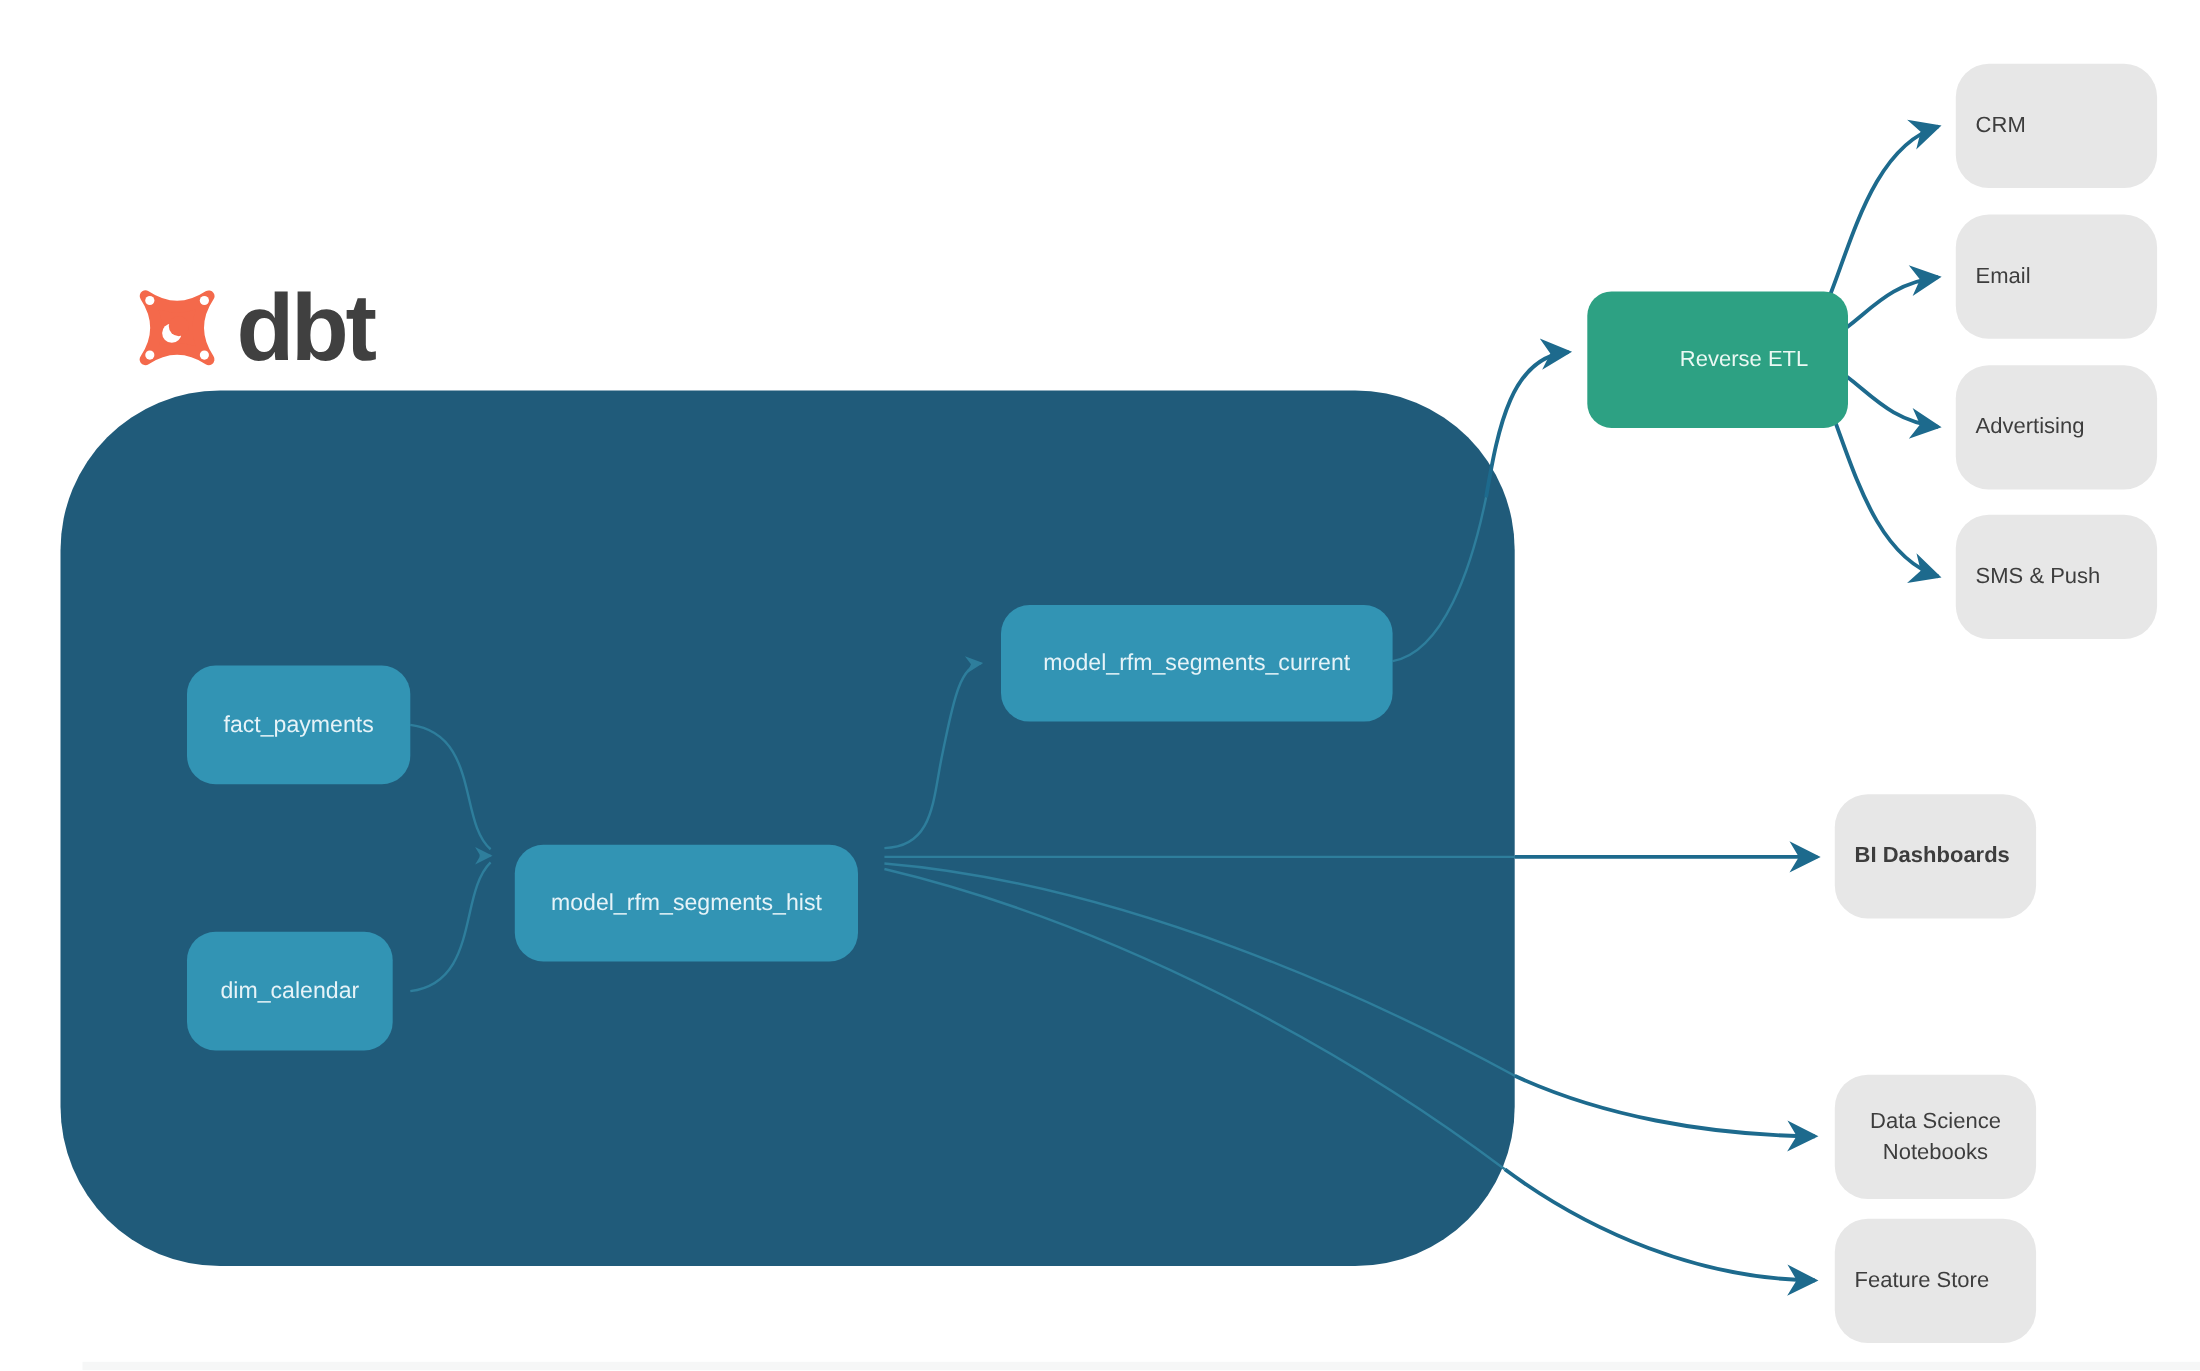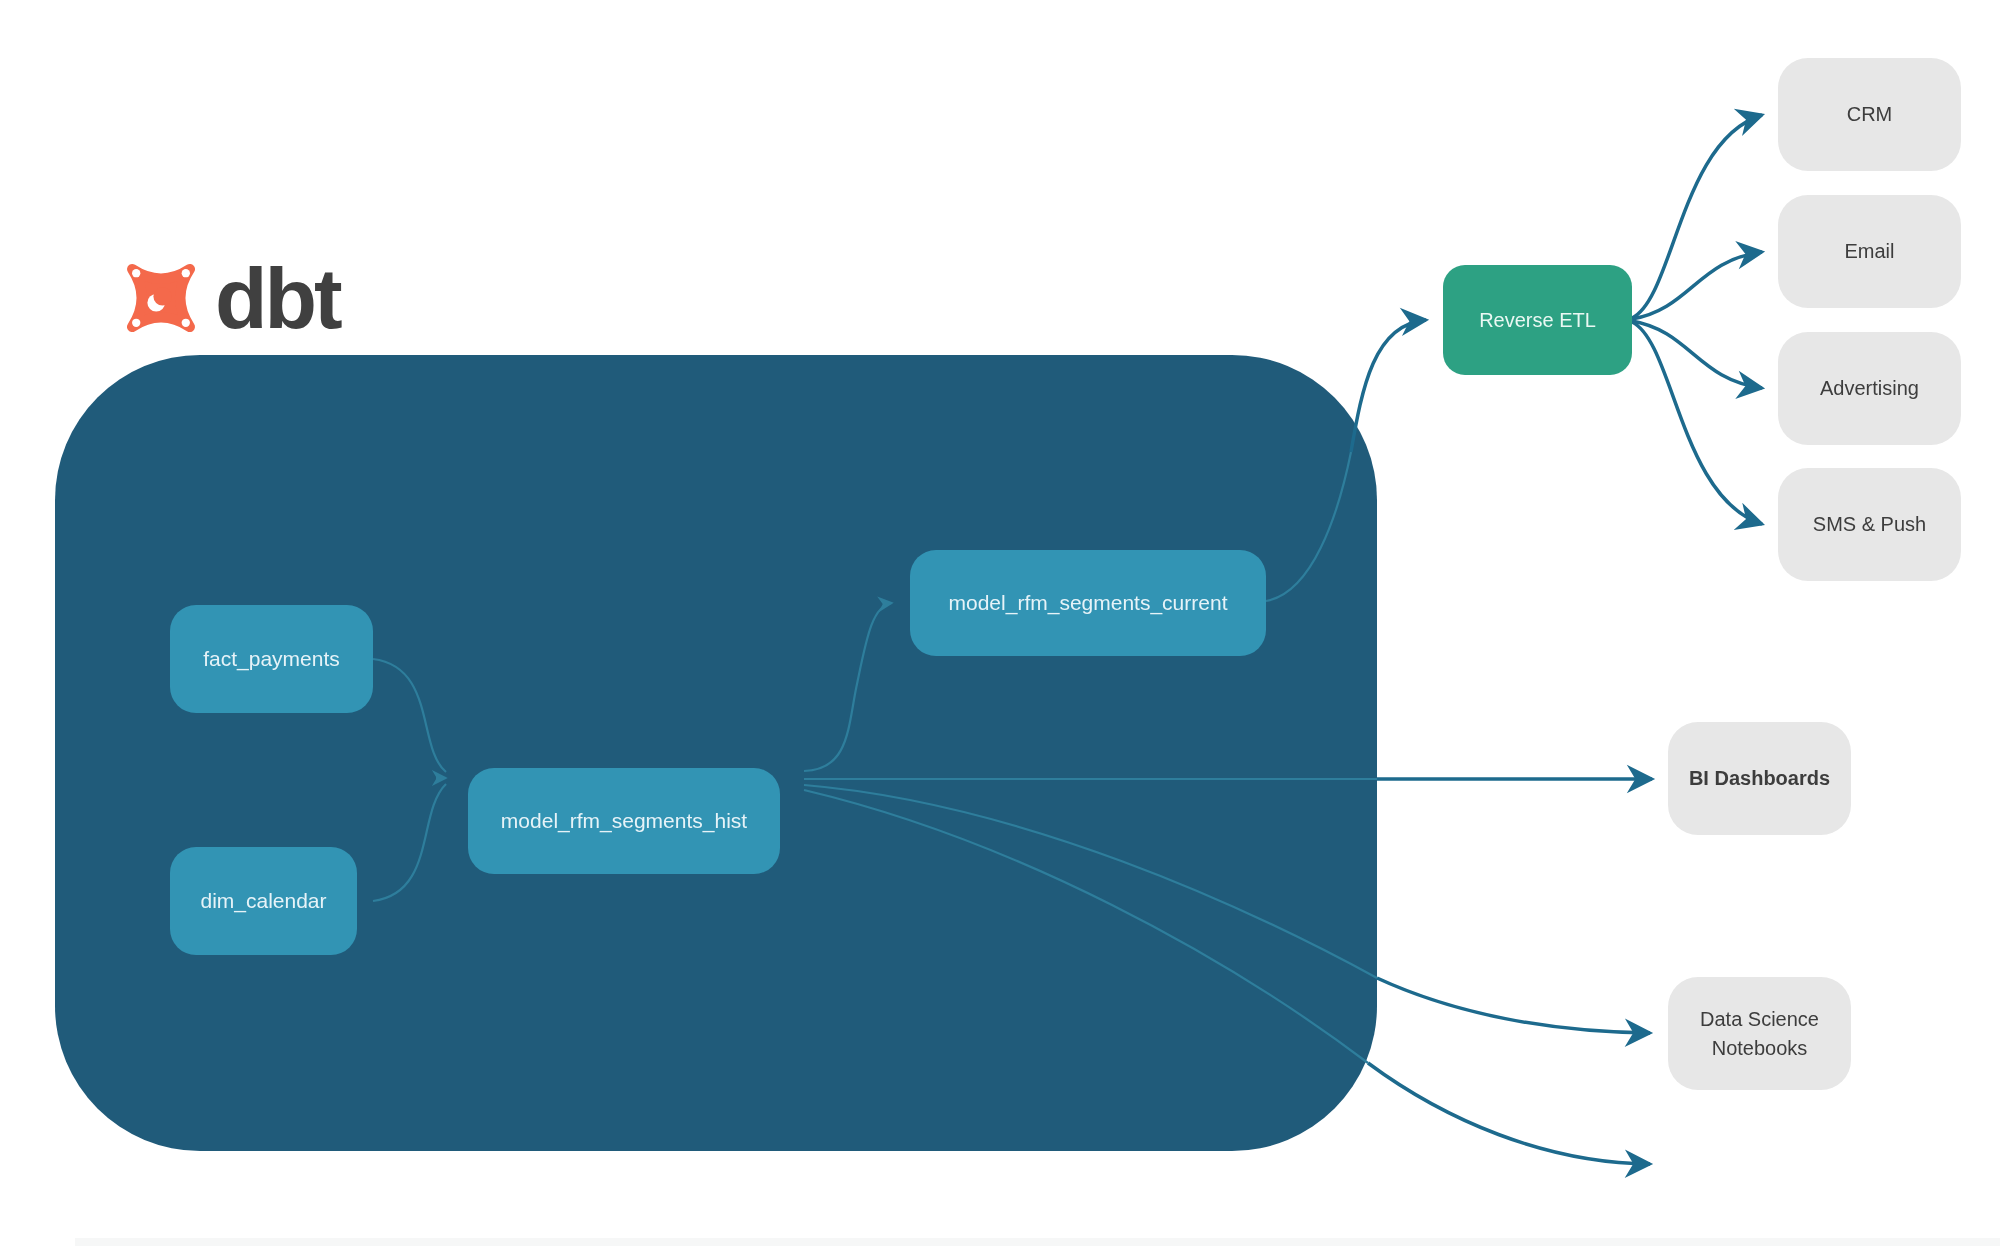--- a/index.html
+++ b/index.html
@@ -53,36 +53,37 @@
     z-index: 3;
   }
   .n-fact    { left: 170px; top: 605px; width: 203px; height: 108px; }
   .n-dim     { left: 170px; top: 847px; width: 187px; height: 108px; }
   .n-hist    { left: 468px; top: 768px; width: 312px; height: 106px; }
   .n-current { left: 910px; top: 550px; width: 356px; height: 106px; }
 
   
   .etl {
     position: absolute;
-    left: 1443px; top: 265px; width: 189px; height: 110px;
+    left: 1443px; top: 265px; width: 189px; height: 124px;
     background: #2da183;
     border-radius: 22px;
     display: flex; align-items: center; justify-content: center;
     color: #eaf8f3;
     font-size: 20px;
     z-index: 3;
+    padding-left: 48px;
   }
 
   
   .gray {
     position: absolute;
     width: 183px; height: 113px;
     background: #e7e7e7;
     border-radius: 30px;
-    display: flex; align-items: center; justify-content: center;
+    display: flex; align-items: center; justify-content: flex-start;
     text-align: center;
     color: #3d3d3d;
     font-size: 20px;
     line-height: 1.45;
     padding: 0 18px;
     box-sizing: border-box;
     z-index: 3;
   }
   .g-crm  { left: 1778px; top: 58px;  }
   .g-email{ left: 1778px; top: 195px; }
@@ -183,14 +184,17 @@
   <div class="gray g-sms">
     <span>SMS &amp; Push</span>
   </div>
 
   <div class="gray g-bi">
     <span>BI Dashboards</span>
   </div>
   <div class="gray g-dsn">
     <span>Data Science Notebooks</span>
   </div>
+  <div class="gray g-fs">
+    <span>Feature Store</span>
+  </div>
 
 </div>
 
 </body></html>

